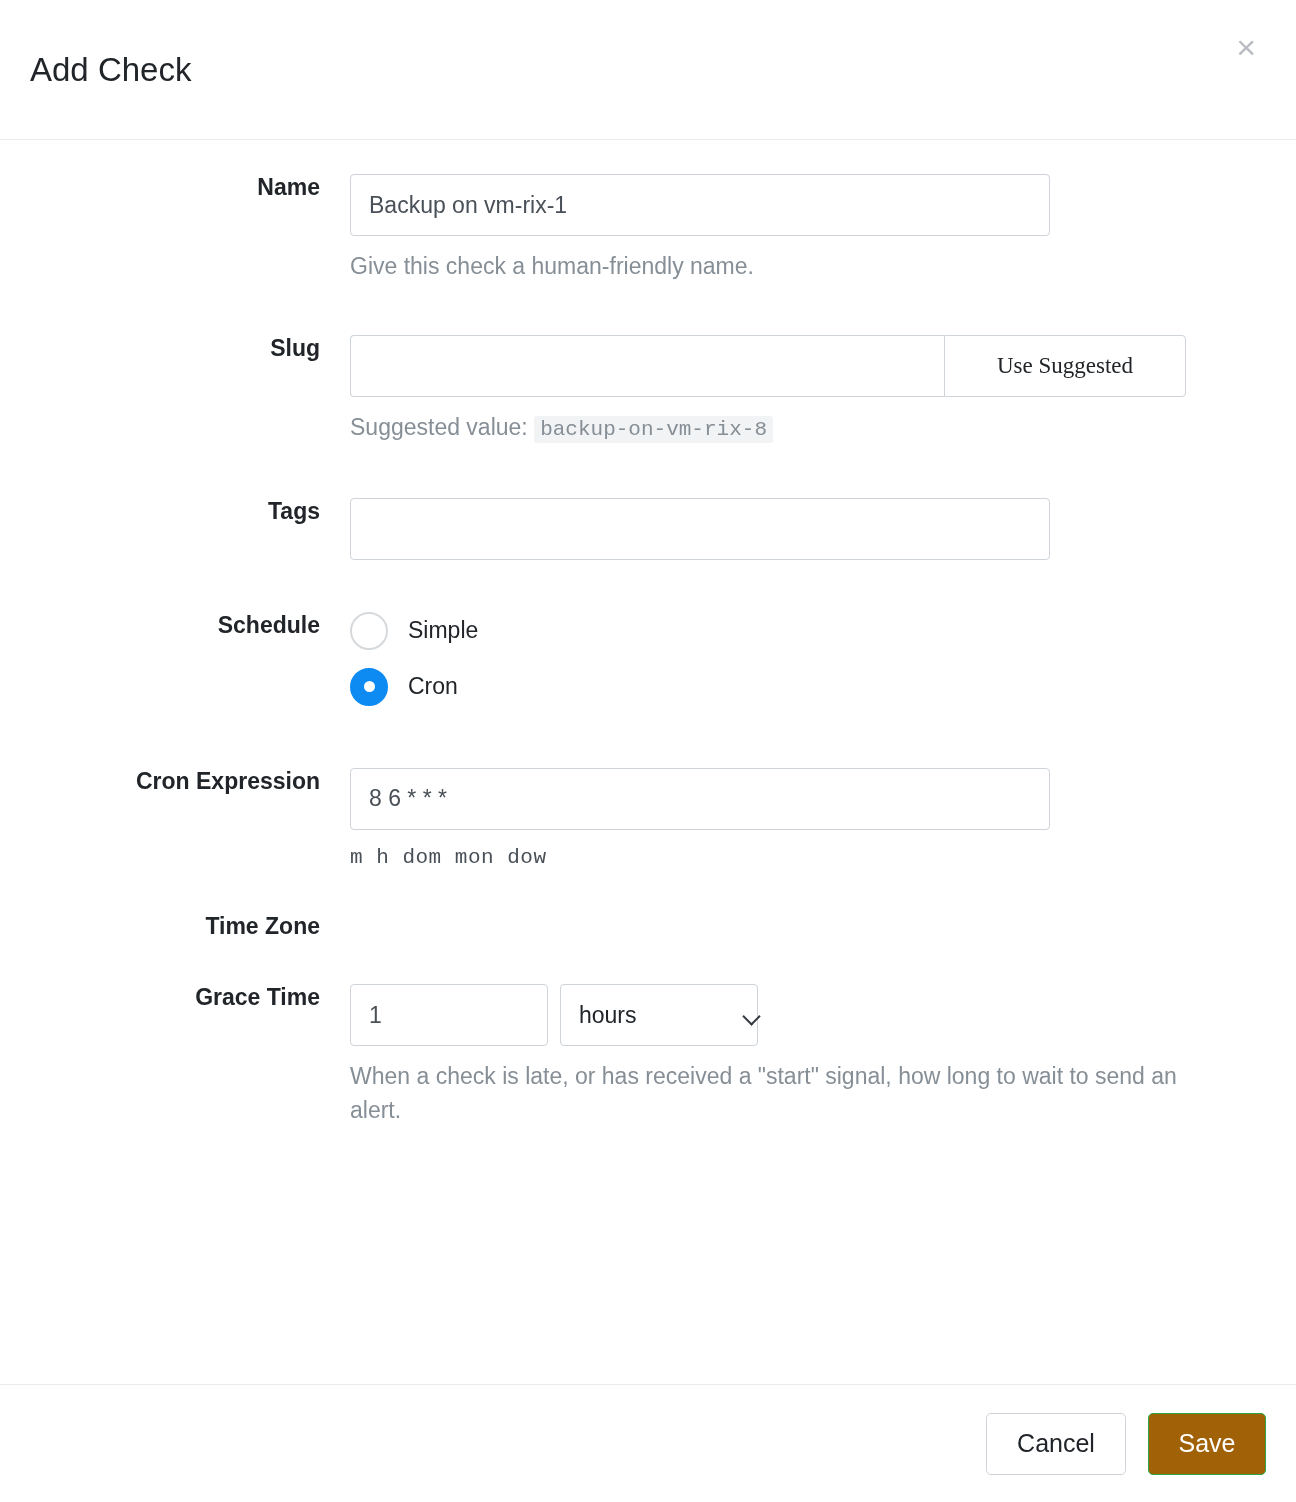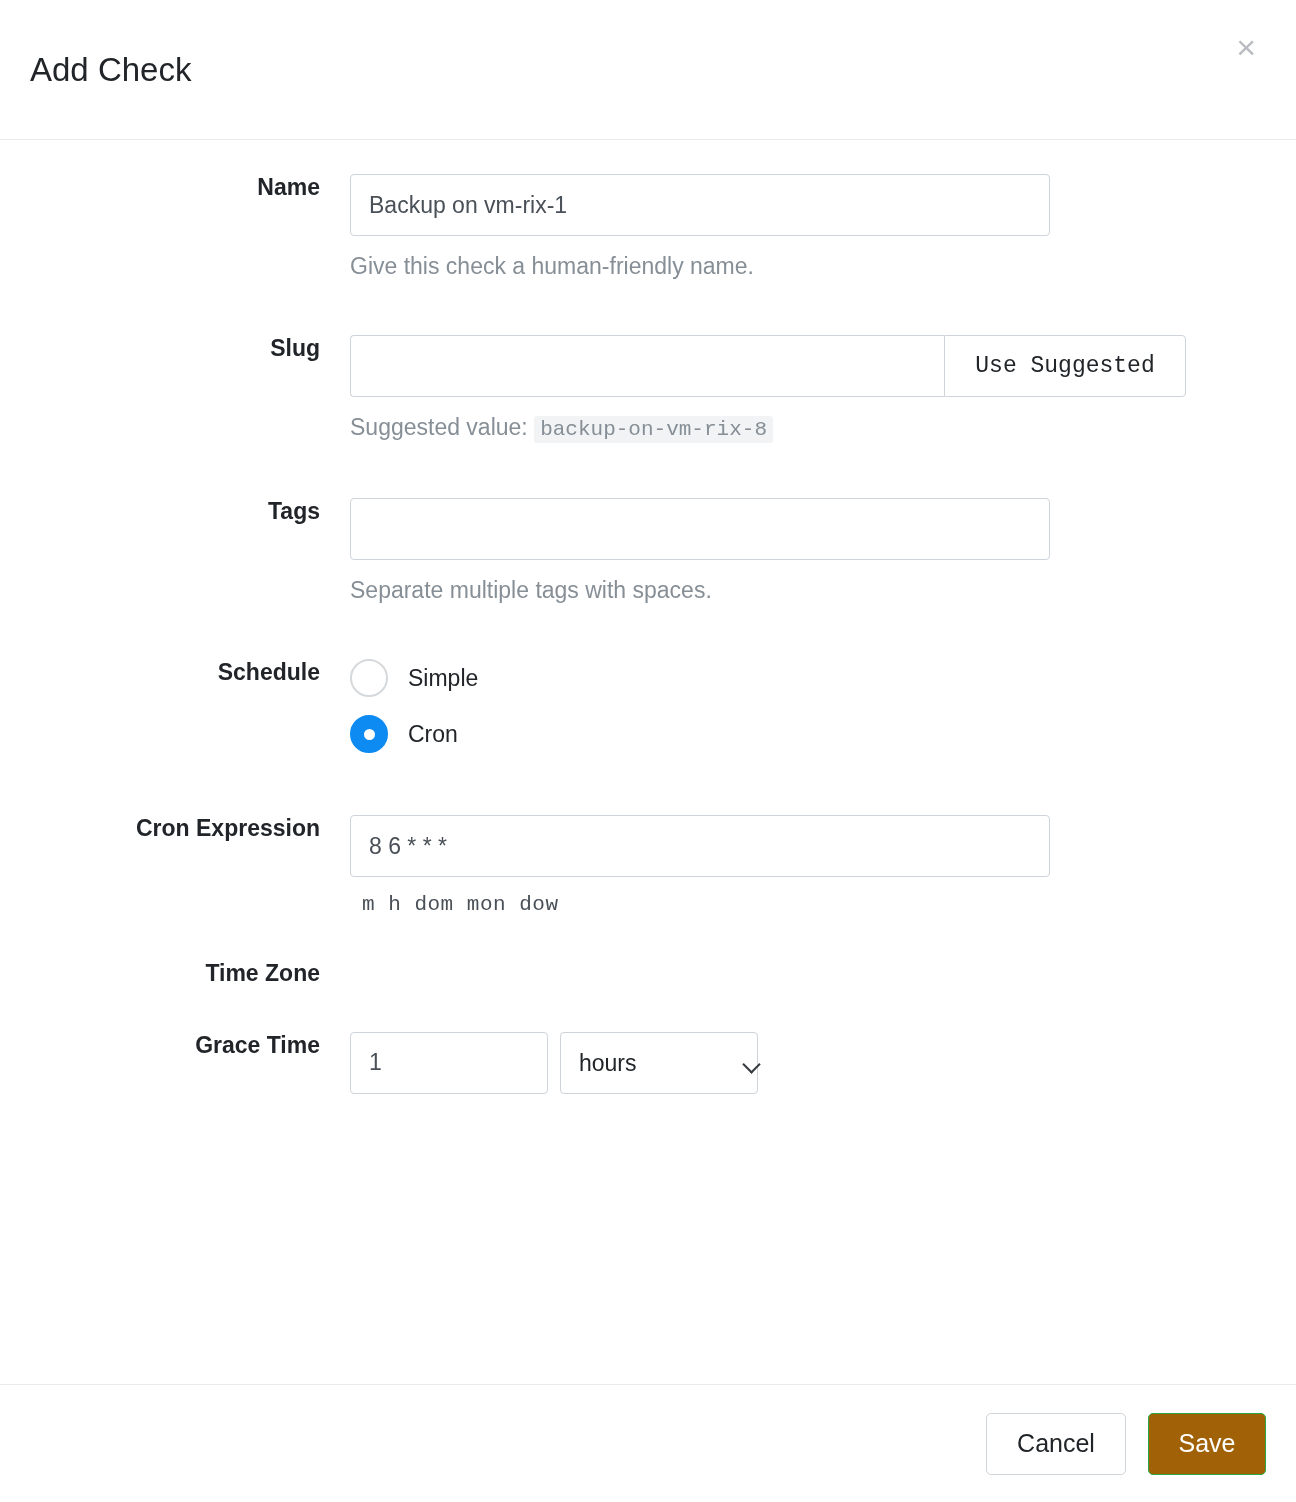--- a/index.html
+++ b/index.html
@@ -116,21 +116,21 @@
   .btn-suggest {
     width: 242px;
     height: 62px;
     border: 1px solid #ced4da;
     border-top-right-radius: 4px;
     border-bottom-right-radius: 4px;
     background: #fff;
     font-size: 23px;
     color: #212529;
     cursor: pointer;
-    font-family: Liberation Mono, monospace;
+    font-family: Liberation Serif, serif;
   }
   
   .radio-row {
     display: flex;
     align-items: center;
     margin-bottom: 18px;
     cursor: pointer;
   }
   .radio {
     width: 38px;
@@ -162,21 +162,20 @@
     font-size: 23px;
     color: #212529;
   }
   
   .cron-hint {
     font-family: "Liberation Mono", monospace;
     font-size: 21px;
     color: #495057;
     margin-top: 16px;
     letter-spacing: 0.5px;
-    margin-left: 12px;
   }
   
   .select-wrap {
     position: relative;
     width: 836px;
   }
   .select-tz {
     width: 836px;
     height: 62px;
     border: 1px solid #ced4da;
@@ -308,21 +307,20 @@
         </div>
       </div>
     </div>
 
     <div class="spacer-lg"></div>
 
     <div class="form-row">
       <div class="form-label">Tags</div>
       <div class="form-field">
         <input class="input" type="text" value="" style="">
-        <div class="help-text">Separate multiple tags with spaces.</div>
       </div>
     </div>
 
     <div class="spacer-lg"></div>
 
     <div class="form-row">
       <div class="form-label">Schedule</div>
       <div class="form-field">
         <div class="radio-row">
           <span class="radio"></span>
@@ -358,20 +356,21 @@
       <div class="form-field">
         <div class="grace-row">
           <input class="grace-num" type="text" value="1" style="">
           <div class="grace-unit-wrap">
             <select class="grace-unit">
               <option>hours</option>
             </select>
             <span class="unit-caret"></span>
           </div>
         </div>
+        <div class="help-text">When a check is late, or has received a "start" signal, how long to wait to send an alert.</div>
       </div>
     </div>
 
   </div>
 
   <div class="modal-footer">
     <button class="btn btn-cancel">Cancel</button>
     <button class="btn btn-save">Save</button>
   </div>
 

